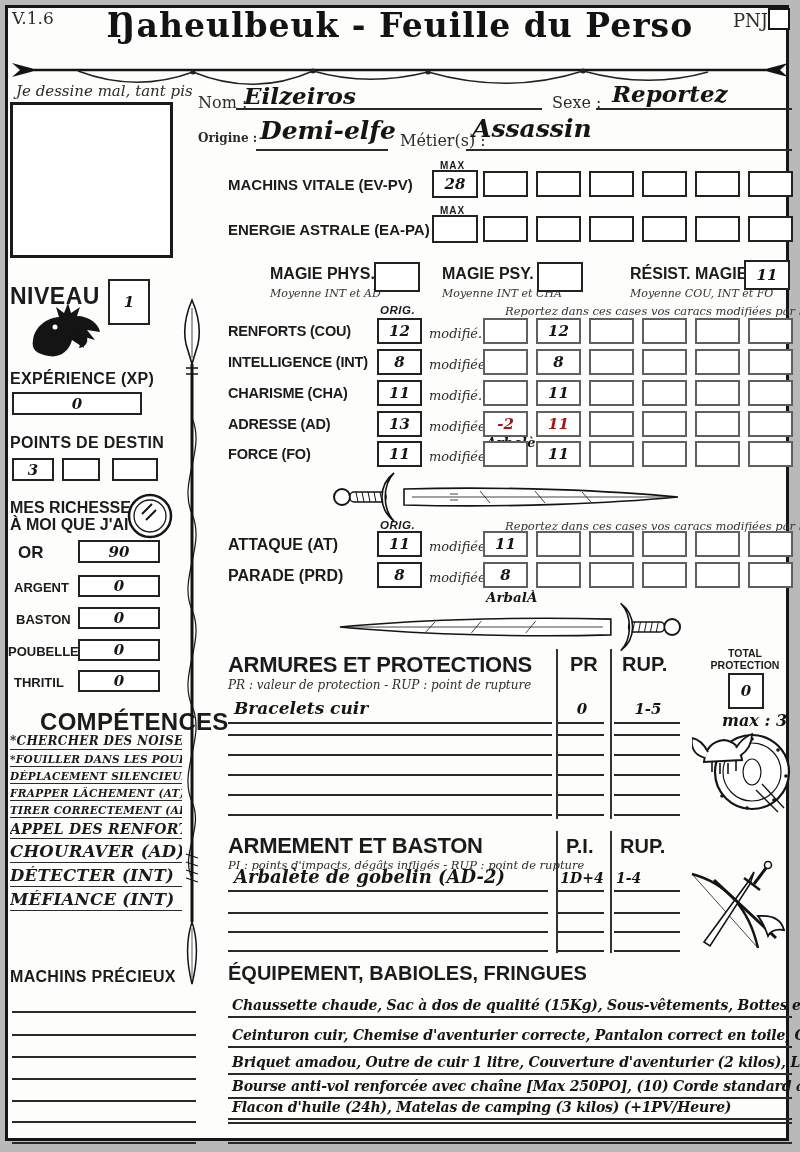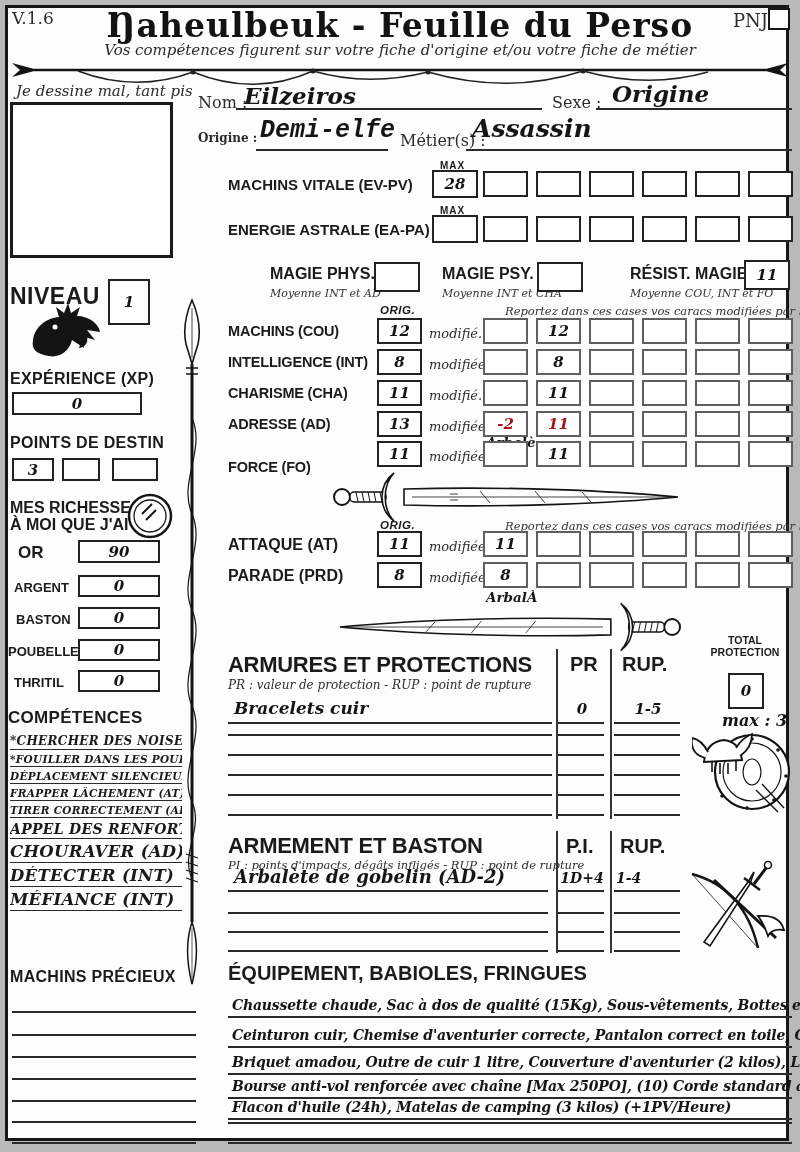--- a/index.html
+++ b/index.html
@@ -36,21 +36,20 @@
 </head>
 <body>
 
 <div id="root">
   <div class="sheet"></div>
 
   <div class="abs serifit" style="left:12px;top:8px;font-size:17px;font-style:normal;">V.1.6</div>
   <div class="abs" style="left:0;top:6px;width:800px;text-align:center;font-family:'DejaVu Serif',serif;font-weight:bold;font-size:33px;letter-spacing:1px;color:#131313;">Ŋaheulbeuk - Feuille du Perso</div>
   <div class="abs serifit" style="left:733px;top:10px;font-size:18px;font-style:normal;">PNJ</div>
   <div class="abs" style="left:768px;top:8px;width:22px;height:22px;border:2.5px solid #161616;background:#fff;box-sizing:border-box;"></div>
-  <div class="abs serifit" style="left:0;top:41px;width:800px;text-align:center;font-size:15px;">Vos compétences figurent sur votre fiche d'origine et/ou votre fiche de métier</div>
 
   <div class="abs" style="left:8px;top:57px;">
     <svg width="784" height="30" viewBox="0 0 784 30">
       <line x1="26" y1="13" x2="758" y2="13" stroke="#141414" stroke-width="2.5"></line>
       <path d="M30,13 L4,6 L12,13 L4,20 Z" fill="#141414"></path>
       <path d="M754,13 L780,6 L772,13 L780,20 Z" fill="#141414"></path>
       <path d="M70,14 Q128,36 185,15 M185,15 Q246,40 305,14 M305,14 Q360,30 420,15 M420,15 Q500,38 575,14 M575,14 Q640,32 700,15" fill="none" stroke="#222" stroke-width="1.5"></path>
       <circle cx="185" cy="15" r="2.5" fill="#222"></circle>
         <circle cx="305" cy="14" r="2.5" fill="#222"></circle>
       <circle cx="420" cy="15" r="2.5" fill="#222"></circle>
@@ -96,21 +95,21 @@
   <div class="box strong hw val" style="left:78px;top:540px;width:82px;height:23px;">90</div>
   <div class="abs lbl" style="left:14px;top:580px;font-size:13px;">ARGENT</div>
   <div class="box strong hw val" style="left:78px;top:575px;width:82px;height:22px;">0</div>
   <div class="abs lbl" style="left:16px;top:612px;font-size:13px;">BASTON</div>
   <div class="box strong hw val" style="left:78px;top:607px;width:82px;height:22px;">0</div>
   <div class="abs lbl" style="left:8px;top:644px;font-size:13px;">POUBELLES</div>
   <div class="box strong hw val" style="left:78px;top:639px;width:82px;height:22px;">0</div>
   <div class="abs lbl" style="left:14px;top:675px;font-size:13px;">THRITIL</div>
   <div class="box strong hw val" style="left:78px;top:670px;width:82px;height:22px;">0</div>
 
-  <div class="abs lbl" style="left:8px;top:708px;font-size:17px;letter-spacing:0.3px;">COMPÉTENCES</div>
+  <div class="abs lbl" style="left:8px;top:708px;font-size:24px;letter-spacing:0.3px;padding-left:32px;">COMPÉTENCES</div>
   <ul class="comp abs" style="left:10px;top:734px;width:172px;">
     <li>*CHERCHER DES NOISES</li>
     <li>*FOUILLER DANS LES POUBELLES</li>
     <li>DÉPLACEMENT SILENCIEUX (AD)</li>
     <li>FRAPPER LÂCHEMENT (AT)</li>
     <li>TIRER CORRECTEMENT (AD)</li>
     <li>APPEL DES RENFORTS</li>
     <li>CHOURAVER (AD)</li>
     <li>DÉTECTER (INT)</li>
     <li>MÉFIANCE (INT)</li>
@@ -136,25 +135,25 @@
       <path d="M12,556 L24,560 M12,564 L24,568 M12,572 L24,576 M12,580 L24,584" stroke="#141414" stroke-width="1.2"></path>
       <path d="M18,624 C24,642 24,662 18,686 C12,662 12,642 18,624 Z" fill="#fff" stroke="#141414" stroke-width="1.5"></path>
       <line x1="18" y1="630" x2="18" y2="680" stroke="#141414" stroke-width="0.7"></line>
     </svg>
   </div>
 
   <div class="abs serifit" style="left:198px;top:93px;font-size:16px;font-style:normal;">Nom :</div>
   <div class="abs hw" style="left:244px;top:82px;font-size:23px;">Eilzeiros</div>
   <div class="ul" style="left:236px;top:84px;width:306px;height:24px;"></div>
   <div class="abs serifit" style="left:552px;top:93px;font-size:16px;font-style:normal;">Sexe :</div>
-  <div class="abs hw" style="left:612px;top:80px;font-size:23px;">Origine</div>
+  <div class="abs hw" style="left:612px;top:80px;font-size:23px;">Reportez</div>
   <div class="ul" style="left:596px;top:84px;width:196px;height:24px;"></div>
 
   <div class="abs serifit" style="left:198px;top:131px;font-size:12px;font-style:normal;font-weight:bold;">Origine :</div>
-  <div class="abs hw" style="left:260px;top:116px;font-size:25px;font-family:Liberation Mono, monospace;">Demi-elfe</div>
+  <div class="abs hw" style="left:260px;top:116px;font-size:25px;">Demi-elfe</div>
   <div class="ul" style="left:256px;top:124px;width:132px;height:25px;"></div>
   <div class="abs serifit" style="left:400px;top:131px;font-size:16px;font-style:normal;">Métier(s) :</div>
   <div class="abs hw" style="left:472px;top:114px;font-size:25px;">Assassin</div>
   <div class="ul" style="left:466px;top:124px;width:326px;height:25px;"></div>
 
   <div class="abs lbl" style="left:228px;top:176px;font-size:15px;">MACHINS VITALE (EV-PV)</div>
   <div class="abs lbl" style="left:440px;top:160px;font-size:10px;letter-spacing:1px;">MAX</div>
   <div class="box strong hw val" style="left:432px;top:170px;width:46px;height:28px;">28</div>
   <div class="box strong" style="left:483px;top:171px;width:45px;height:26px;"></div>
   <div class="box strong" style="left:536px;top:171px;width:45px;height:26px;"></div>
@@ -180,21 +179,21 @@
   <div class="abs serifit sub" style="left:442px;top:287px;">Moyenne INT et CHA</div>
   <div class="box strong hw val" style="left:537px;top:262px;width:46px;height:30px;"></div>
   <div class="abs lbl" style="left:630px;top:265px;font-size:16px;">RÉSIST. MAGIE</div>
   <div class="abs serifit sub" style="left:630px;top:287px;">Moyenne COU, INT et FO</div>
   <div class="box strong hw val" style="left:744px;top:260px;width:46px;height:30px;">11</div>
 
   <div class="abs lbl orig-lbl" style="left:380px;top:304px;">ORIG.</div>
   <div class="abs serifit hint" style="left:505px;top:304px;">Reportez dans ces cases vos caracs modifiées par le matériel</div>
 
   <div>
-    <div class="abs lbl carac-name" style="left:228px;top:323px;">MACHINS (COU)</div>
+    <div class="abs lbl carac-name" style="left:228px;top:323px;">RENFORTS (COU)</div>
     <div class="box strong hw val" style="left:377px;top:318px;width:45px;height:26px;">12</div>
     <div class="abs serifit mod" style="left:429px;top:326px;">modifié...</div>
     <div class="box mbox hw val" style="left:483px;top:318px;"></div>
     <div class="box mbox hw val" style="left:536px;top:318px;">12</div>
     <div class="box mbox hw val" style="left:589px;top:318px;"></div>
     <div class="box mbox hw val" style="left:642px;top:318px;"></div>
     <div class="box mbox hw val" style="left:695px;top:318px;"></div>
     <div class="box mbox hw val" style="left:748px;top:318px;"></div>
   </div>
 
@@ -229,21 +228,21 @@
     <div class="box mbox hw val red" style="left:483px;top:411px;">-2</div>
     <div class="box mbox hw val red" style="left:536px;top:411px;">11</div>
     <div class="box mbox hw val" style="left:589px;top:411px;"></div>
     <div class="box mbox hw val" style="left:642px;top:411px;"></div>
     <div class="box mbox hw val" style="left:695px;top:411px;"></div>
     <div class="box mbox hw val" style="left:748px;top:411px;"></div>
     <div class="abs hw" style="left:486px;top:434px;font-size:13.5px;">Arbalè</div>
   </div>
 
   <div>
-    <div class="abs lbl carac-name" style="left:228px;top:446px;margin-top:13px;">FORCE (FO)</div>
+    <div class="abs lbl carac-name" style="left:228px;top:446px;">FORCE (FO)</div>
     <div class="box strong hw val" style="left:377px;top:441px;width:45px;height:26px;">11</div>
     <div class="abs serifit mod" style="left:429px;top:449px;">modifiée...</div>
     <div class="box mbox hw val" style="left:483px;top:441px;"></div>
     <div class="box mbox hw val" style="left:536px;top:441px;">11</div>
     <div class="box mbox hw val" style="left:589px;top:441px;"></div>
     <div class="box mbox hw val" style="left:642px;top:441px;"></div>
     <div class="box mbox hw val" style="left:695px;top:441px;"></div>
     <div class="box mbox hw val" style="left:748px;top:441px;"></div>
   </div>
 
@@ -323,21 +322,21 @@
   <div class="ul" style="left:228px;top:774px;width:324px;"></div>
   <div class="ul" style="left:558px;top:774px;width:46px;"></div>
   <div class="ul" style="left:614px;top:774px;width:66px;"></div>
   <div class="ul" style="left:228px;top:794px;width:324px;"></div>
   <div class="ul" style="left:558px;top:794px;width:46px;"></div>
   <div class="ul" style="left:614px;top:794px;width:66px;"></div>
   <div class="ul" style="left:228px;top:814px;width:324px;"></div>
   <div class="ul" style="left:558px;top:814px;width:46px;"></div>
   <div class="ul" style="left:614px;top:814px;width:66px;"></div>
 
-  <div class="abs lbl" style="left:700px;top:634px;width:90px;text-align:center;font-size:10.5px;line-height:12px;">
+  <div class="abs lbl" style="left:700px;top:647px;width:90px;text-align:center;font-size:10.5px;line-height:12px;">
     <div>TOTAL</div>
     <div>PROTECTION</div>
   </div>
   <div class="box strong hw val" style="left:728px;top:673px;width:36px;height:36px;">0</div>
   <div class="abs hw" style="left:722px;top:711px;font-size:16px;">max : 3</div>
 
   <div class="abs" style="left:692px;top:728px;">
     <svg width="102" height="86" viewBox="0 0 102 86">
       <circle cx="60" cy="44" r="37" fill="#fff" stroke="#141414" stroke-width="2.2"></circle>
       <circle cx="60" cy="44" r="29" fill="none" stroke="#141414" stroke-width="1.2"></circle>

